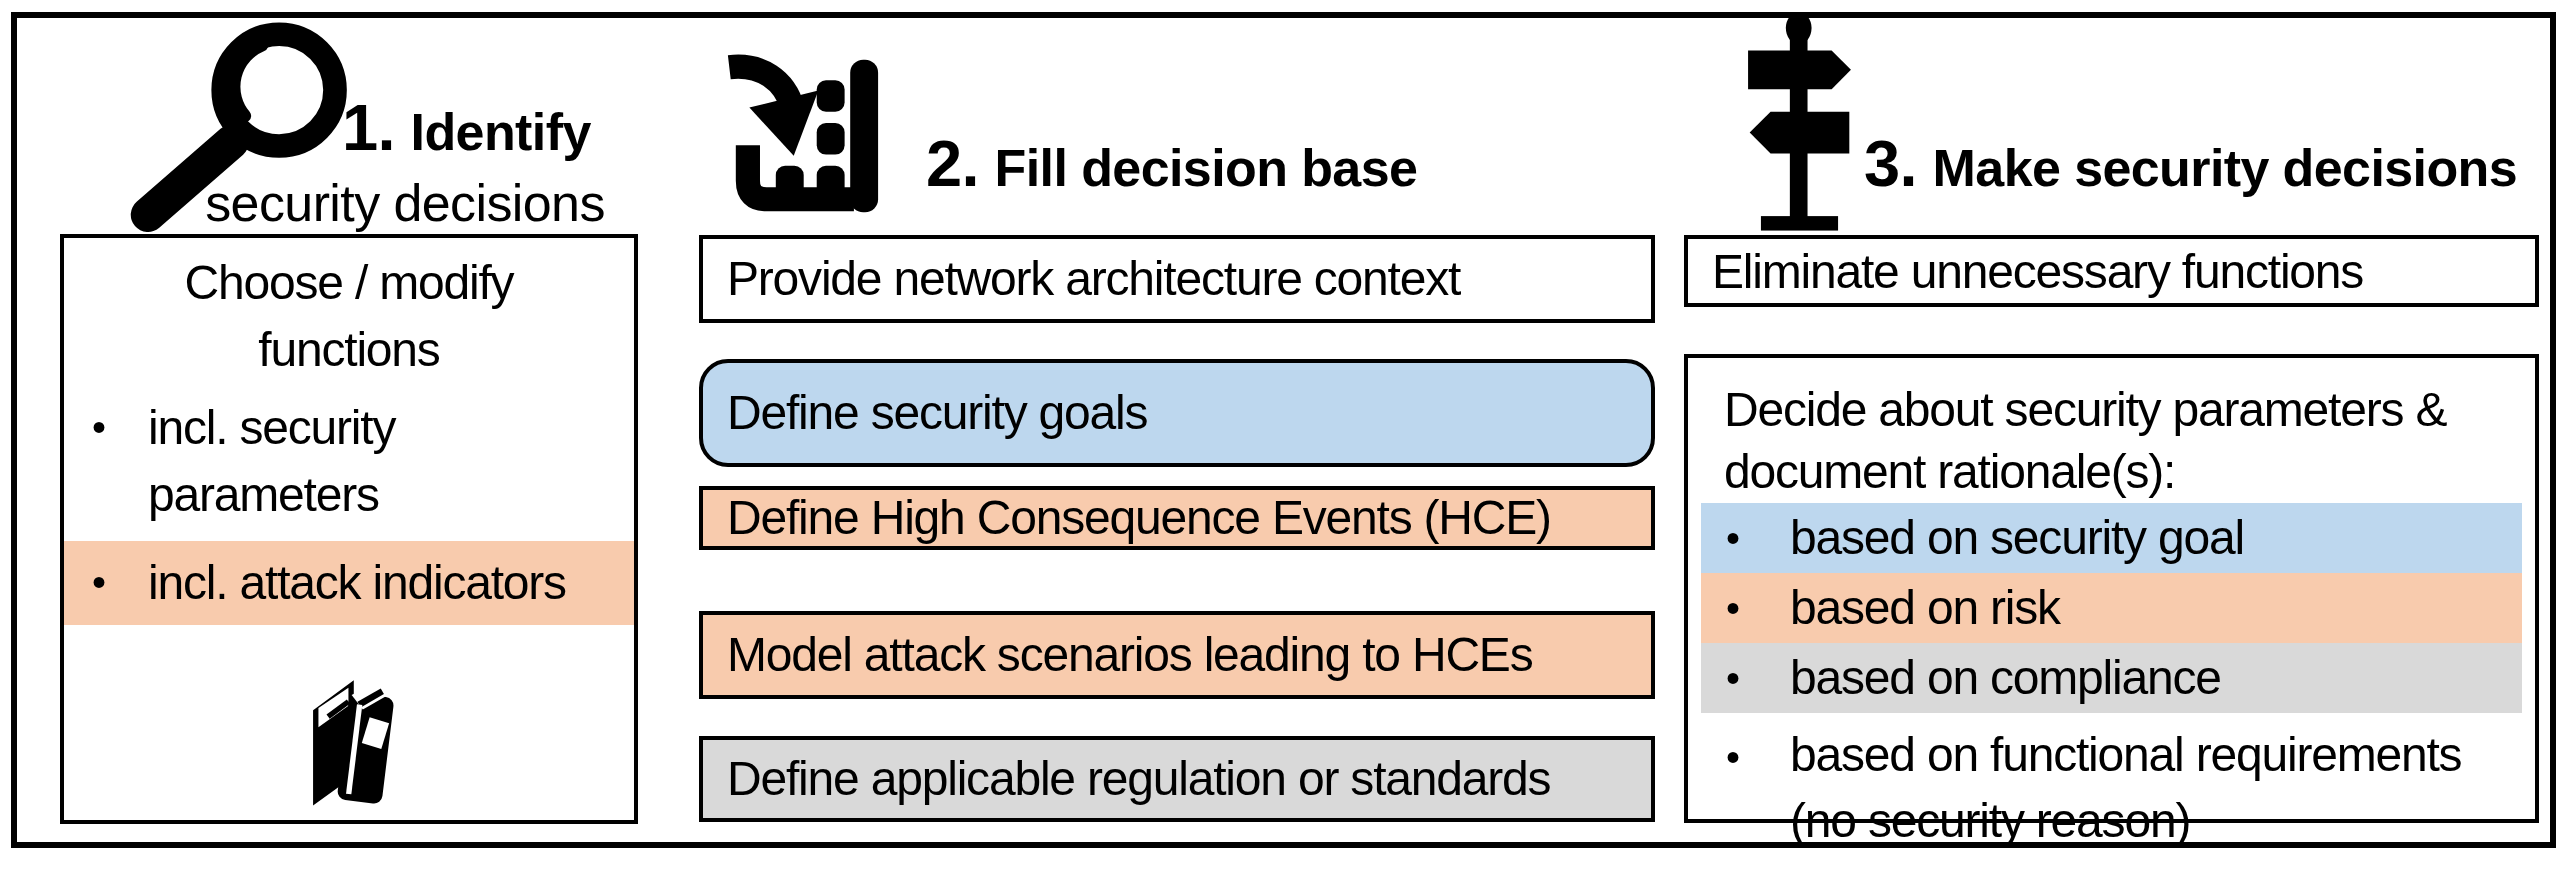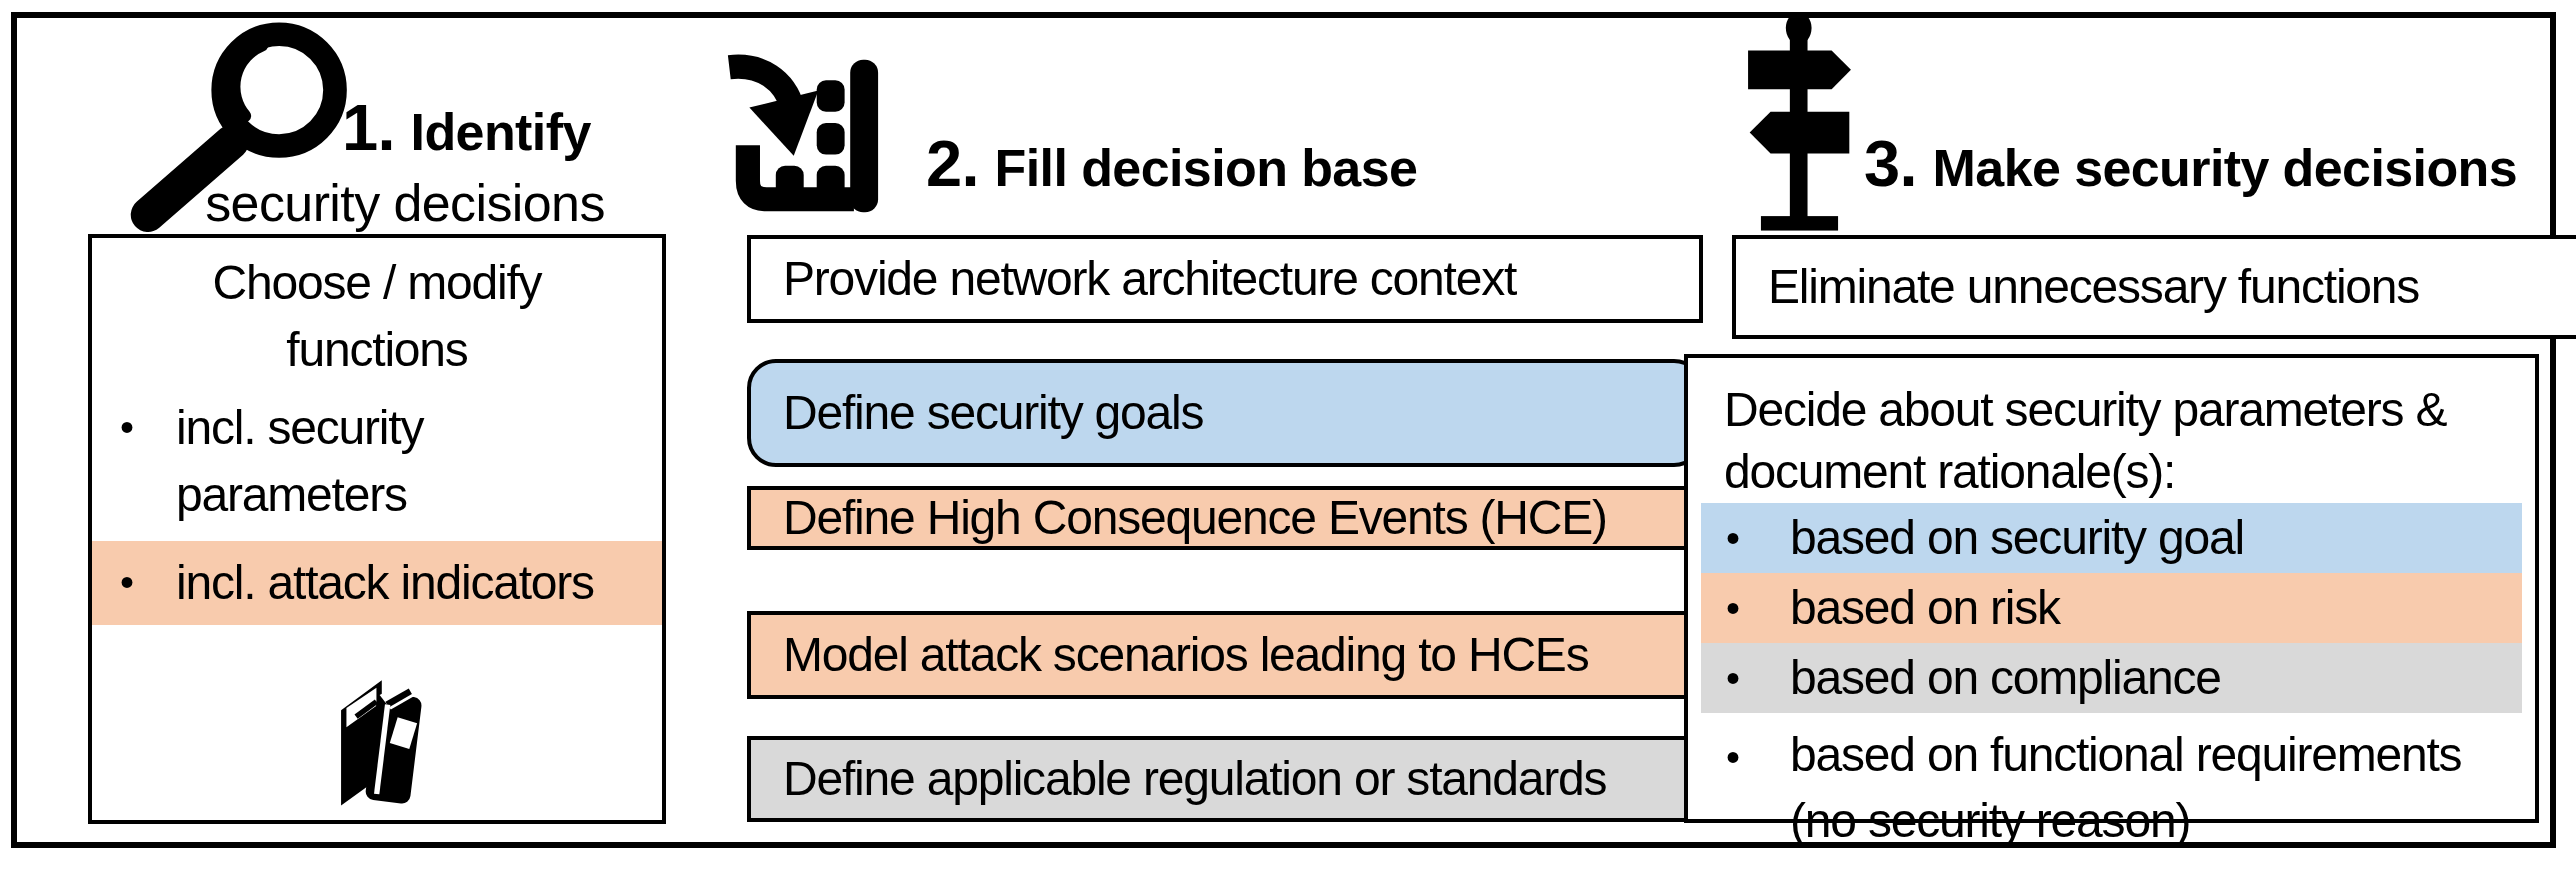--- a/index.html
+++ b/index.html
@@ -32,40 +32,40 @@
   .title3{left:1864px;top:131px;}
   .hdr-icon{position:absolute;}
   .icon-magnifier{left:120px;top:17px;width:258px;height:215px;}
   .icon-bin{left:720px;top:37px;width:186px;height:198px;}
   .icon-signpost{left:1717px;top:12px;width:165px;height:225px;}
   
   .dbox{
     position:absolute;border:4.2px solid #000;box-sizing:border-box;
     background:#fff;font-size:48px;letter-spacing:-1.2px;line-height:1.3;
   }
-  .rowbox{display:flex;align-items:center;padding-left:32px;white-space:nowrap;margin-left:48px;}
+  .rowbox{display:flex;align-items:center;padding-left:24px;white-space:nowrap;}
   .bg-blue{background:var(--hl-blue);}
   .bg-orange{background:var(--hl-orange);}
   .bg-gray{background:var(--hl-gray);}
   
   .c2-1{left:699px;top:235px;width:956px;height:88px;}
   .c2-2{left:699px;top:359px;width:956px;height:108px;border-radius:29px;}
   .c2-3{left:699px;top:486px;width:956px;height:64px;}
   .c2-4{left:699px;top:611px;width:956px;height:88px;}
   .c2-5{left:699px;top:736px;width:956px;height:86px;}
   
-  .c3-1{left:1684px;top:235px;width:855px;height:104px;}
+  .c3-1{left:1684px;top:235px;width:855px;height:72px;align-items:flex-end;}
   .c3-2{left:1684px;top:354px;width:855px;height:469px;padding:13px;}
   .c3-heading{padding:8.4px 18px 0 23px;max-width:810px;line-height:62px;letter-spacing:-1.2px;box-sizing:content-box;}
   .c3-band{display:flex;align-items:center;height:70px;padding-left:25px;white-space:nowrap;}
   .c3-bullet{display:inline-block;width:64px;font-size:40px;}
   .c3-last{padding:9.6px 18px 0 25px;line-height:64px;white-space:nowrap;}
   .c3-note{margin-left:64px;}
   
-  .c1-box{left:88px;top:234px;width:578px;height:590px;}
+  .c1-box{left:60px;top:234px;width:578px;height:590px;}
   .c1-heading{margin:10.8px auto 0 auto;width:396px;text-align:center;line-height:67px;}
   .c1-list{margin-top:10.8px;}
   .c1-li{position:relative;padding-left:84px;line-height:67px;width:420px;}
   .c1-li .b{position:absolute;left:28px;font-size:40px;}
   .c1-li-hl{width:auto;padding-right:3.6px;white-space:nowrap;padding-top:8.4px;padding-bottom:8.4px;margin-top:13.2px;}
   .c1-books{display:flex;justify-content:center;margin-top:38px;}
   .c1-books svg{width:111px;height:150px;}
   svg .ink{fill:#000;}
 </style>
 </head>

